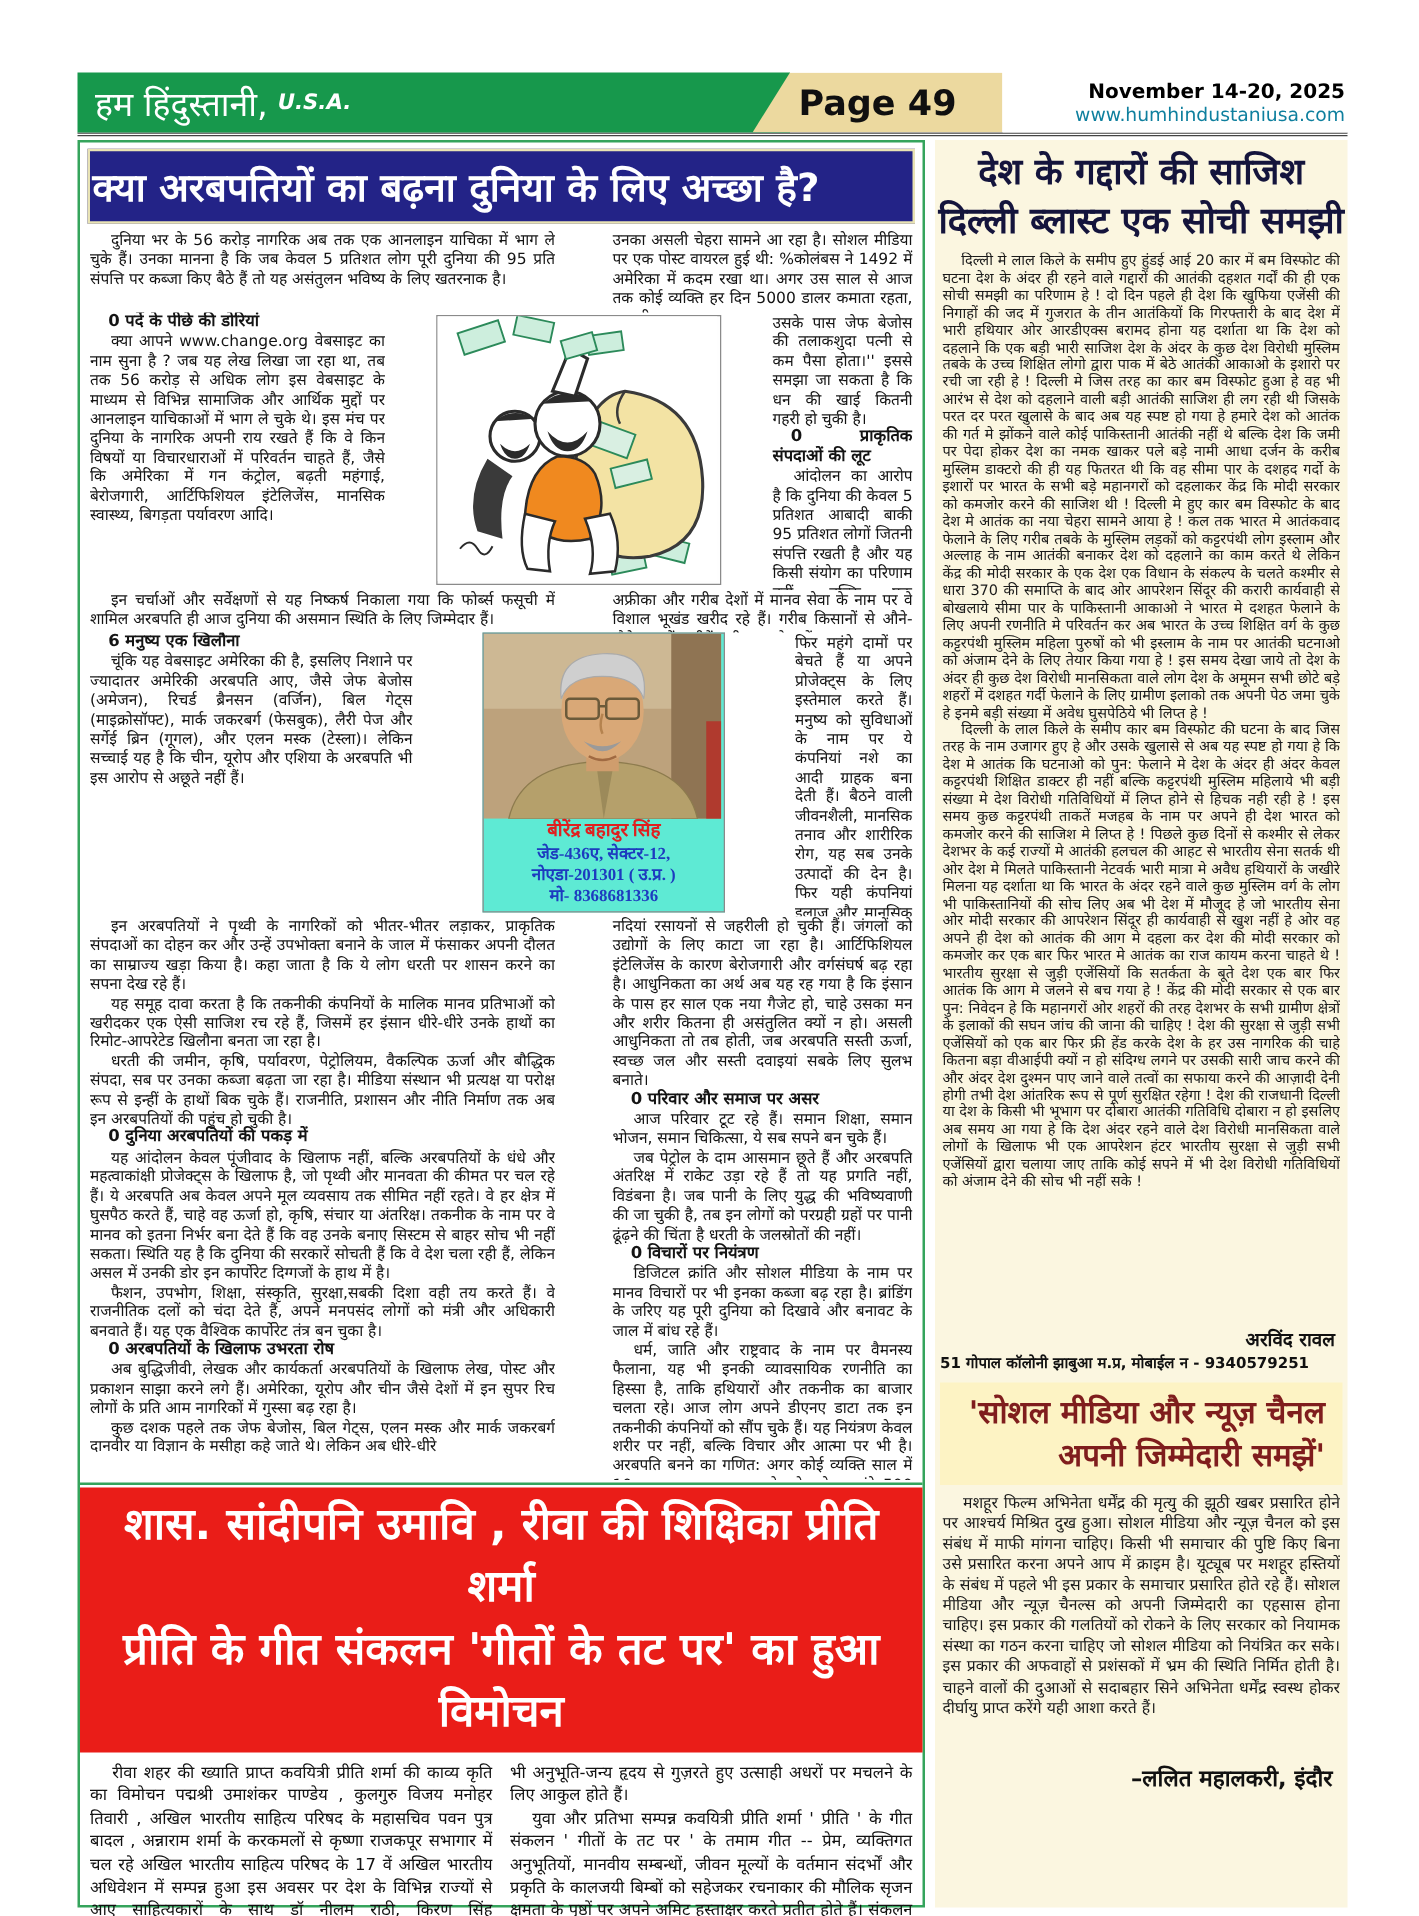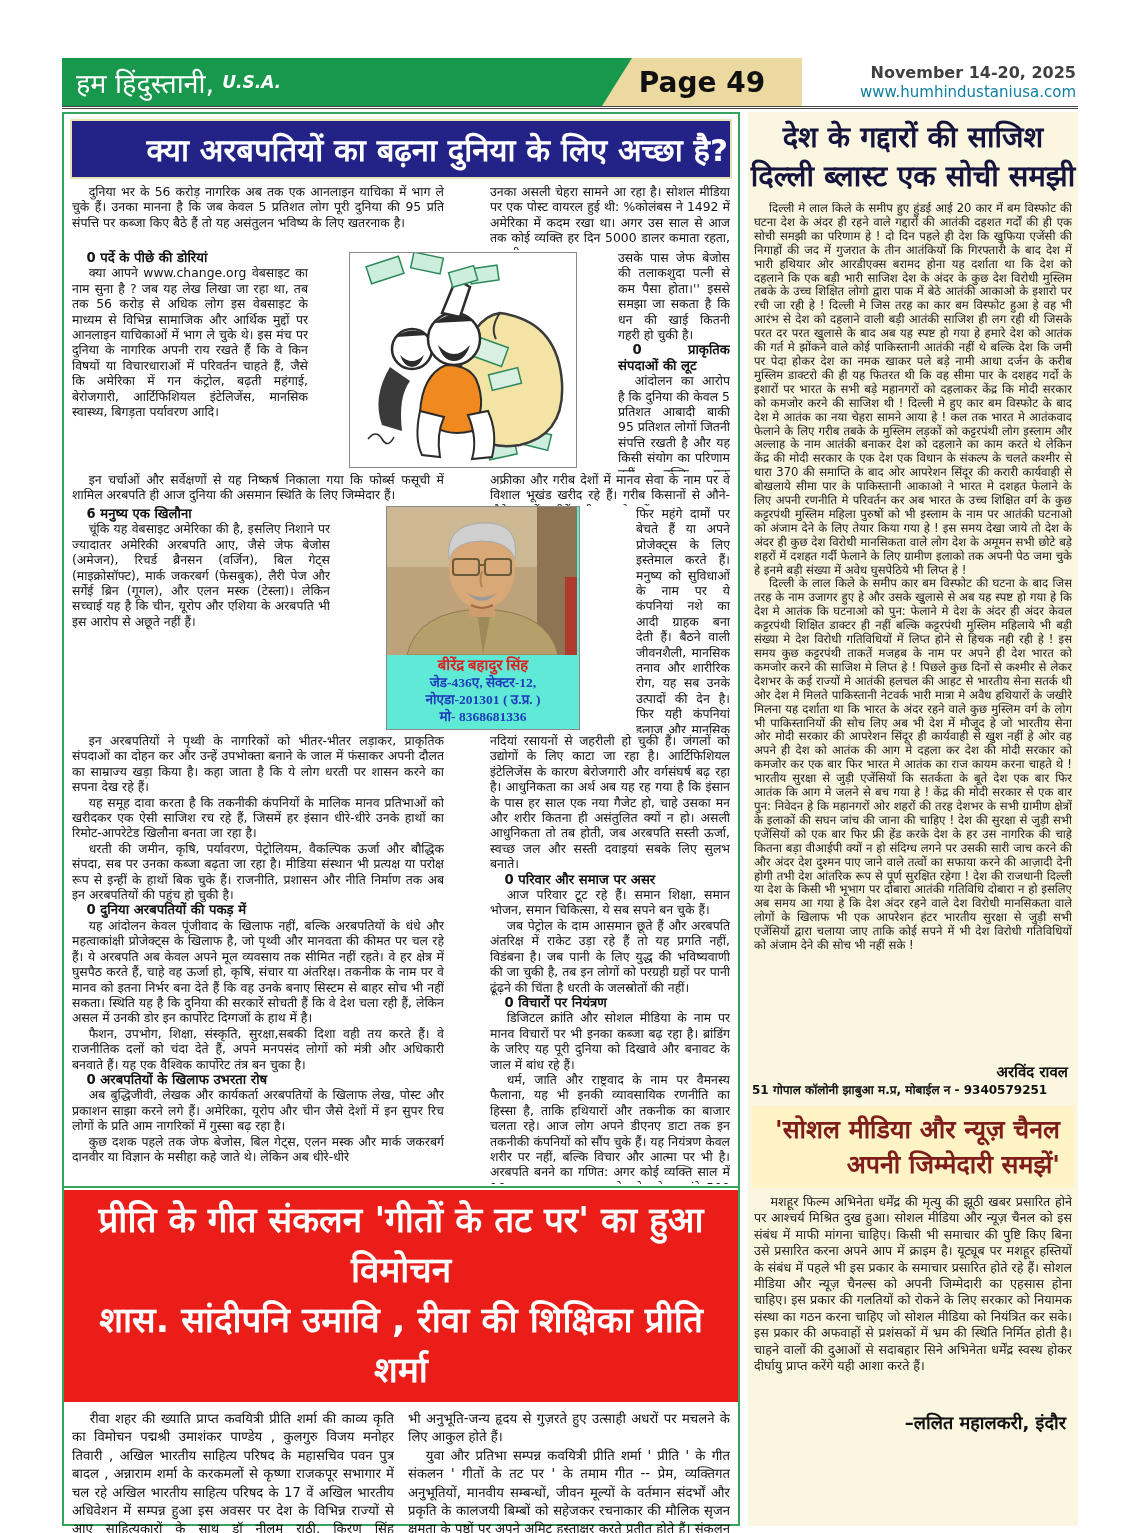--- a/index.html
+++ b/index.html
@@ -6,25 +6,25 @@
   .page{position:relative;width:1135px;height:1533px;background:#ffffff;overflow:hidden;
         font-family:"DejaVu Sans",sans-serif;color:#111;}
   
   .header{position:absolute;left:62px;top:58px;width:1016px;height:48px;display:flex;align-items:stretch;border-bottom:3px double #444;}
   .hdr-green{flex:1;background:#17984c;display:flex;align-items:center;padding-left:14px;color:#fff;}
   .hdr-green .mast{font-size:27px;font-weight:normal;}
   .hdr-green .mast-suffix{font-size:17px;font-weight:bold;font-style:italic;margin-left:8px;}
   .hdr-tan{width:200px;background:#ecd99f;margin-left:-30px;clip-path:polygon(30px 0,100% 0,100% 100%,0 100%);
            display:flex;align-items:center;justify-content:center;font-size:28px;font-weight:bold;color:#101010;}
   .hdr-right{width:274px;background:#fff;display:flex;flex-direction:column;justify-content:center;align-items:flex-end;padding-right:2px;}
-  .hdr-date{color:#404040;font-weight:bold;font-size:16px;line-height:20px;}
+  .hdr-date{color:#000000;font-weight:bold;font-size:16px;line-height:20px;}
   .hdr-url{color:#0e7f9e;font-weight:normal;font-size:15px;line-height:19px;}
   
   .left-block{position:absolute;left:62px;top:112px;width:678px;height:1414px;border:2px solid #35a45c;box-sizing:border-box;background:#fff;}
-  .main-headline{margin:5px 6px;background:#232387;border:2px solid #e9e3b4;color:#fff;text-align:right;
+  .main-headline{margin:5px 6px;background:#232387;border:2px solid #e9e3b4;color:#fff;text-align:left;
                  font-size:31px;font-weight:bold;padding:7px 2px;}
   .article-body{margin:3px 8px 0;height:1000px;overflow:hidden;font-size:12.4px;line-height:15.4px;color:#141414;}
   .row{display:flex;gap:36px;}
   .seg{overflow:hidden;}
   .seg p{margin:0;text-align:justify;}
   .seg .p{text-indent:1.35em;}
   .seg .cont{text-indent:0;}
   .seg .h{font-weight:bold;text-indent:1.1em;font-size:13.2px;}
   .rowA{height:66px;}
   .rowA .cl{width:372px;margin-right:10px;}
@@ -221,22 +221,22 @@
             <p class="blk h">0 विचारों पर नियंत्रण</p>
             <p class="blk p">डिजिटल क्रांति और सोशल मीडिया के नाम पर मानव विचारों पर भी इनका कब्जा बढ़ रहा है। ब्रांडिंग के जरिए यह पूरी दुनिया को दिखावे और बनावट के जाल में बांध रहे हैं।</p>
             <p class="blk p">धर्म, जाति और राष्ट्रवाद के नाम पर वैमनस्य फैलाना, यह भी इनकी व्यावसायिक रणनीति का हिस्सा है, ताकि हथियारों और तकनीक का बाजार चलता रहे। आज लोग अपने डीएनए डाटा तक इन तकनीकी कंपनियों को सौंप चुके हैं। यह नियंत्रण केवल शरीर पर नहीं, बल्कि विचार और आत्मा पर भी है। अरबपति बनने का गणित: अगर कोई व्यक्ति साल में 10 लाख डालर कमाना चाहे, तो उसे हर घंटे 500 डालर कमाने होंगे। और अगर साल में 1 अरब डालर कमाने हों तो हर सेकंड 60 डालर कमाना होगा!</p>
             <p class="blk p">वर्तमान में एलन मस्क लगभग 300 अरब डालर की संपत्ति के साथ सूची में सबसे ऊपर हैं। अरबपति बनना शायद संभव है, लेकिन वह हमेशा पृथ्वी और उसके वासियों की कीमत पर ही होता है।</p>
           </div>
       </div>
     </div>
 
     <div class="green-rule"></div>
     <div class="banner">
+      <div>शास. सांदीपनि उमावि , रीवा की शिक्षिका प्रीति शर्मा</div>
       <div>प्रीति के गीत संकलन 'गीतों के तट पर' का हुआ विमोचन</div>
-      <div>शास. सांदीपनि उमावि , रीवा की शिक्षिका प्रीति शर्मा</div>
     </div>
 
     <div class="bottom-article">
       <div class="seg col">
 
       <p class="blk p">रीवा शहर की ख्याति प्राप्त कवयित्री प्रीति शर्मा की काव्य कृति का विमोचन पद्मश्री उमाशंकर पाण्डेय , कुलगुरु विजय मनोहर तिवारी , अखिल भारतीय साहित्य परिषद के महासचिव  पवन पुत्र बादल , अन्नाराम शर्मा के करकमलों से कृष्णा राजकपूर सभागार में चल रहे अखिल भारतीय साहित्य परिषद के 17 वें  अखिल भारतीय अधिवेशन में सम्पन्न हुआ  इस अवसर पर देश के विभिन्न राज्यों से आए साहित्यकारों के साथ डॉ नीलम राठी, किरण सिंह शिल्पी,डॉ.रंजना मिश्रा, डॉ अरुणा पाठक, डॉ वर्षा पाठक, डॉ.रागिनी सिंह , साहित्यकार आशीष तिवारी निर्मल लालगांव,डॉ.पंकजा वासिनी , डॉ.सुनाता, प्रवीणा सहित वरिष्ठ साहित्यकार एवं डॉ विपिन कुमार शर्मा,ज्योति शर्मा,अंजली शर्मा  उपस्थित रहे ।</p>
         </div>
       <div class="seg col">
 
       <p class="blk cont">भी अनुभूति-जन्य हृदय से गुज़रते हुए उत्साही अधरों पर मचलने के लिए आकुल होते हैं।</p>

